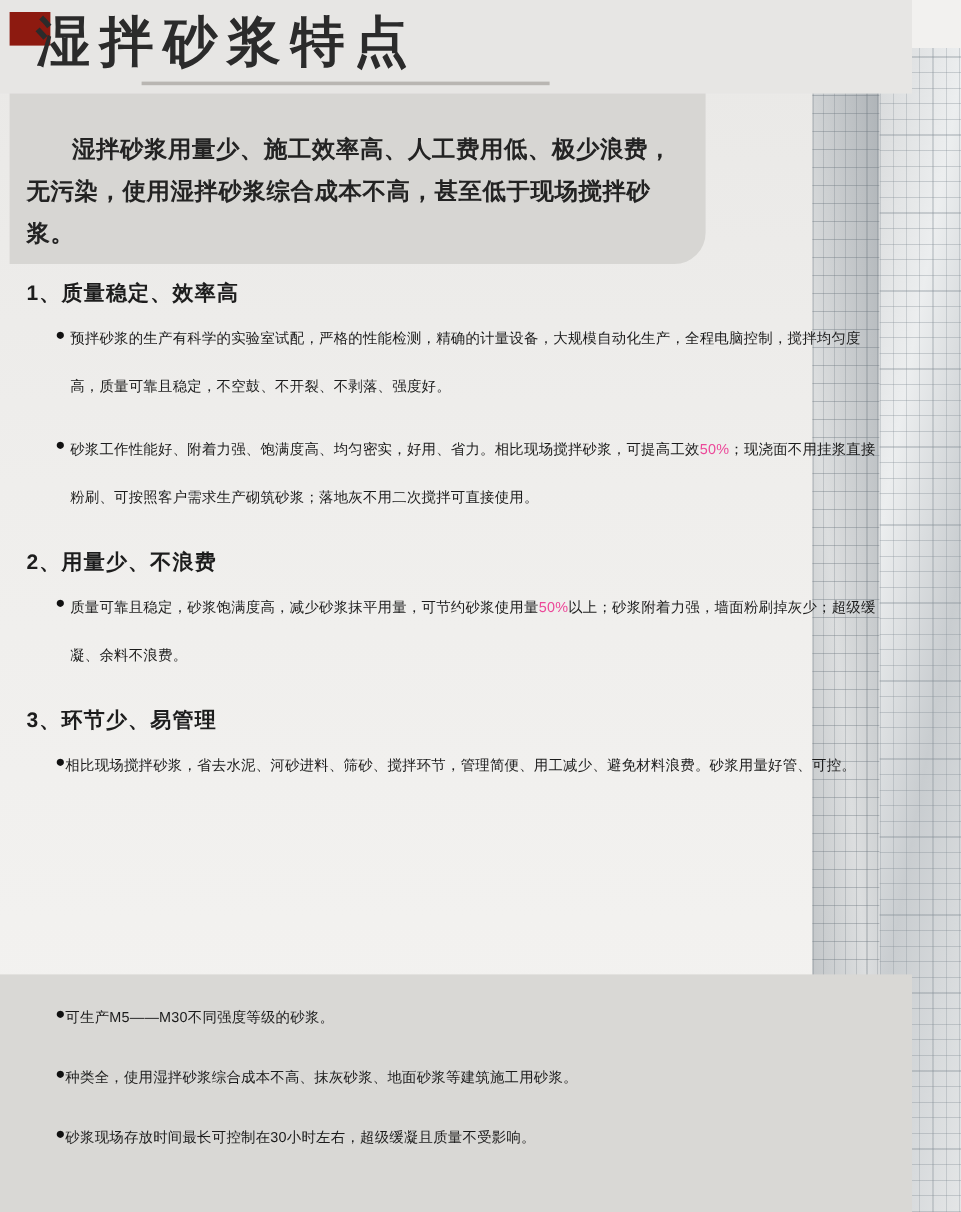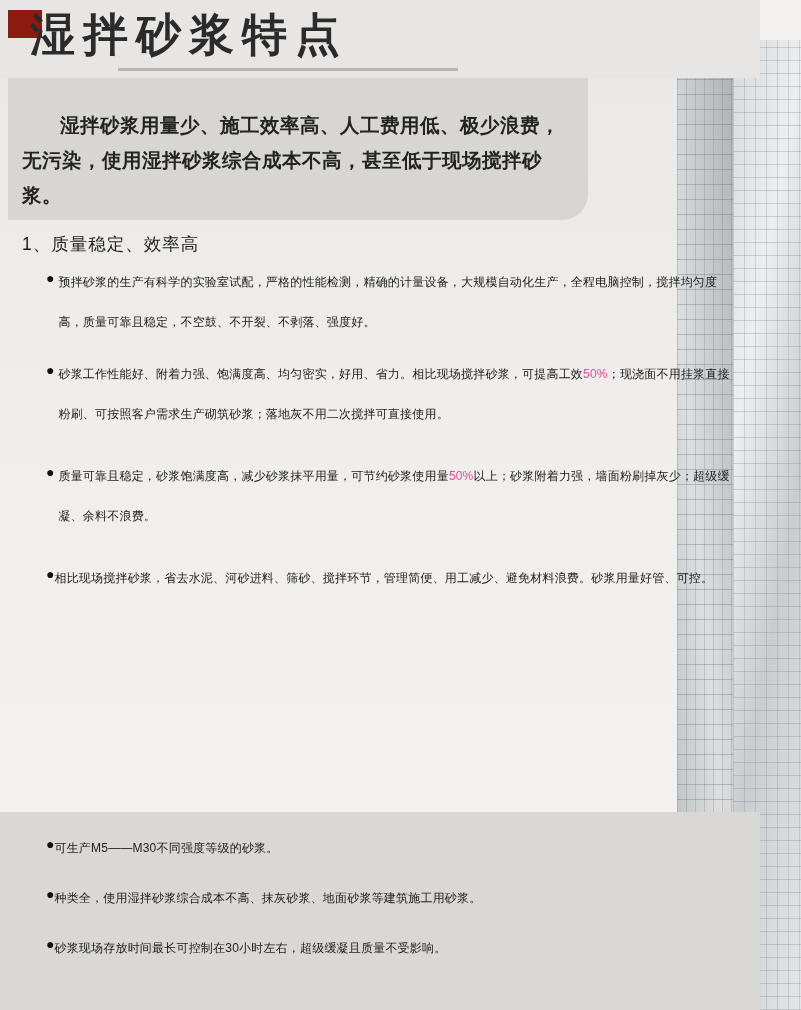--- a/index.html
+++ b/index.html
@@ -112,21 +112,21 @@
 
   
   .content {
     position: absolute;
     left: 0; top: 232px;
     width: 760px;
     z-index: 2;
   }
   .sec-head {
     font-size: 17.5px;
-    font-weight: normal;
+    font-weight: bold;
     color: #1d1d1d;
     letter-spacing: 1px;
     margin: 0 0 6px 22px;
   }
   .bullet-row {
     display: flex;
     margin: 0 26px 12px 46px;
   }
   .bullet-dot {
     flex: 0 0 auto;
@@ -181,25 +181,27 @@
     <div class="sec-head">1、质量稳定、效率高</div>
     <div class="bullet-row">
       <span class="bullet-dot">●</span>
       <div class="bullet-text"><span>预拌砂浆的生产有科学的实验室试配，严格的性能检测，精确的计量设备，大规模自动化生产，全程电脑控制，搅拌均匀度高，质量可靠且稳定，不空鼓、不开裂、不剥落、强度好。</span></div>
     </div>
     <div class="bullet-row">
       <span class="bullet-dot">●</span>
       <div class="bullet-text"><span>砂浆工作性能好、附着力强、饱满度高、均匀密实，好用、省力。相比现场搅拌砂浆，可提高工效</span><span class="hl">50%</span><span>；现浇面不用挂浆直接粉刷、可按照客户需求生产砌筑砂浆；落地灰不用二次搅拌可直接使用。</span></div>
     </div>
     <div class="sec-gap"></div>
+    <div class="sec-head">2、用量少、不浪费</div>
     <div class="bullet-row">
       <span class="bullet-dot">●</span>
       <div class="bullet-text"><span>质量可靠且稳定，砂浆饱满度高，减少砂浆抹平用量，可节约砂浆使用量</span><span class="hl">50%</span><span>以上；砂浆附着力强，墙面粉刷掉灰少；超级缓凝、余料不浪费。</span></div>
     </div>
     <div class="sec-gap"></div>
+    <div class="sec-head">3、环节少、易管理</div>
     <div class="bullet-row">
       <span class="bullet-dot tight">●</span>
       <div class="bullet-text"><span>相比现场搅拌砂浆，省去水泥、河砂进料、筛砂、搅拌环节，管理简便、用工减少、避免材料浪费。砂浆用量好管、可控。</span></div>
     </div>
     <div class="sec-gap"></div>
   </div>
 
 <div class="bottom-panel">
   <div>
       <div class="bullet-row">

